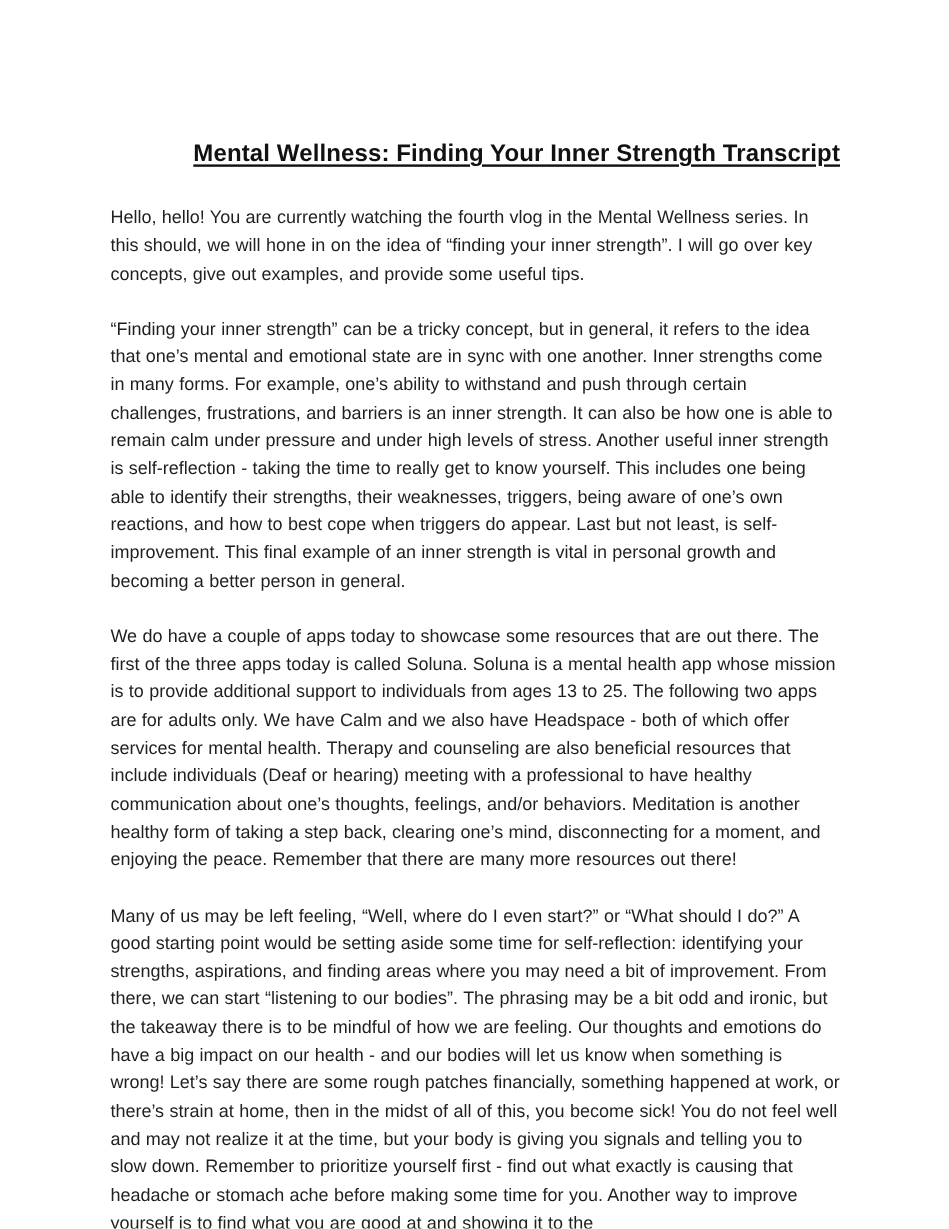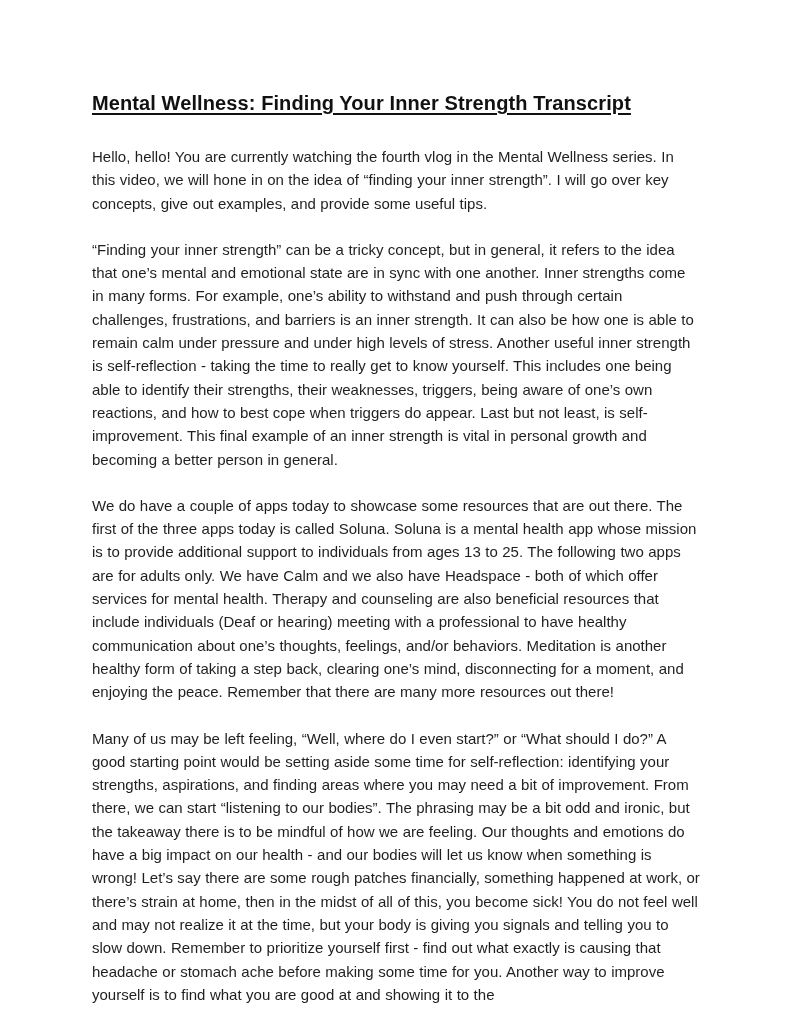--- a/index.html
+++ b/index.html
@@ -14,44 +14,45 @@
     overflow: hidden;
     position: relative;
   }
   .content {
     padding: 92px 91px 0 92px;
     color: #1f1f1f;
   }
   .doc-title {
     font-size: 20px;
     font-weight: bold;
-    text-align: left;
+    text-align: right;
     text-decoration: underline;
     text-underline-offset: 3px;
     color: #111111;
     margin-bottom: 30px;
     letter-spacing: 0.1px;
+    margin-top: 25px;
   }
   .doc-paragraph {
     font-size: 15px;
     line-height: 23.3px;
     margin-bottom: 23px;
     color: #1f1f1f;
     text-align: left;
     word-spacing: 0.3px;
   }
 </style>
 </head>
 <body>
 
 <div class="page">
   <div class="content">
     <h1 class="doc-title">Mental Wellness: Finding Your Inner Strength Transcript</h1>
 
-    <p class="doc-paragraph">Hello, hello! You are currently watching the fourth vlog in the Mental Wellness series. In this video, we will hone in on the idea of “finding your inner strength”. I will go over key concepts, give out examples, and provide some useful tips.</p>
+    <p class="doc-paragraph">Hello, hello! You are currently watching the fourth vlog in the Mental Wellness series. In this should, we will hone in on the idea of “finding your inner strength”. I will go over key concepts, give out examples, and provide some useful tips.</p>
 
     <p class="doc-paragraph">“Finding your inner strength” can be a tricky concept, but in general, it refers to the idea that one’s mental and emotional state are in sync with one another. Inner strengths come in many forms. For example, one’s ability to withstand and push through certain challenges, frustrations, and barriers is an inner strength. It can also be how one is able to remain calm under pressure and under high levels of stress. Another useful inner strength is self-reflection - taking the time to really get to know yourself. This includes one being able to identify their strengths, their weaknesses, triggers, being aware of one’s own reactions, and how to best cope when triggers do appear. Last but not least, is self-improvement. This final example of an inner strength is vital in personal growth and becoming a better person in general.</p>
 
     <p class="doc-paragraph">We do have a couple of apps today to showcase some resources that are out there. The first of the three apps today is called Soluna. Soluna is a mental health app whose mission is to provide additional support to individuals from ages 13 to 25. The following two apps are for adults only. We have Calm and we also have Headspace - both of which offer services for mental health. Therapy and counseling are also beneficial resources that include individuals (Deaf or hearing) meeting with a professional to have healthy communication about one’s thoughts, feelings, and/or behaviors. Meditation is another healthy form of taking a step back, clearing one’s mind, disconnecting for a moment, and enjoying the peace. Remember that there are many more resources out there!</p>
 
     <p class="doc-paragraph">Many of us may be left feeling, “Well, where do I even start?” or “What should I do?” A good starting point would be setting aside some time for self-reflection: identifying your strengths, aspirations, and finding areas where you may need a bit of improvement. From there, we can start “listening to our bodies”. The phrasing may be a bit odd and ironic, but the takeaway there is to be mindful of how we are feeling. Our thoughts and emotions do have a big impact on our health - and our bodies will let us know when something is wrong! Let’s say there are some rough patches financially, something happened at work, or there’s strain at home, then in the midst of all of this, you become sick! You do not feel well and may not realize it at the time, but your body is giving you signals and telling you to slow down. Remember to prioritize yourself first - find out what exactly is causing that headache or stomach ache before making some time for you. Another way to improve yourself is to find what you are good at and showing it to the</p>
   </div>
 </div>
 
 </body></html>

